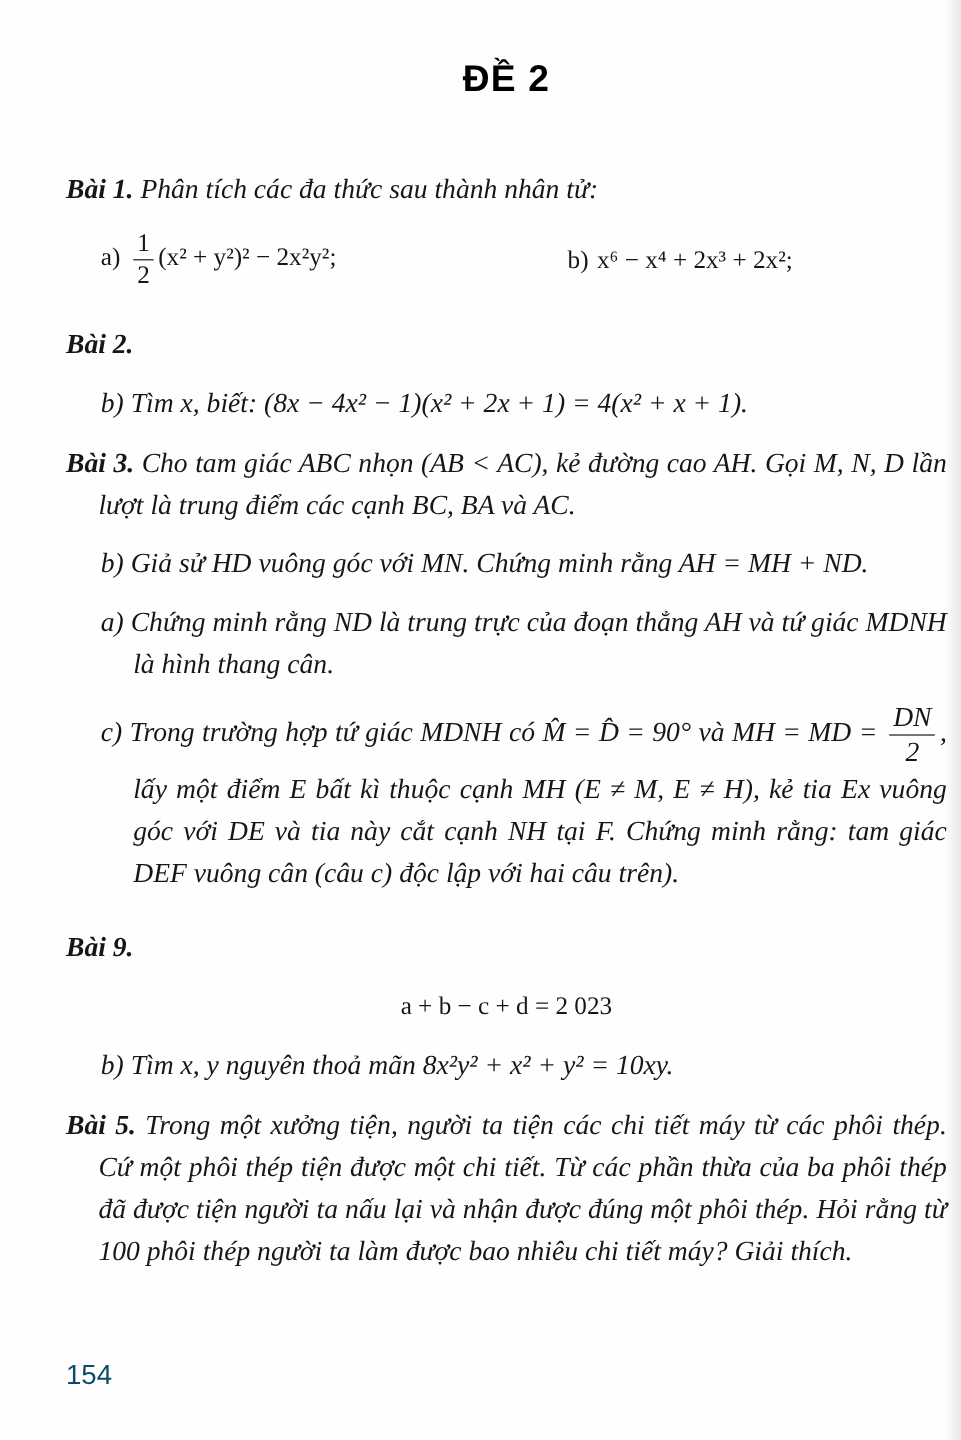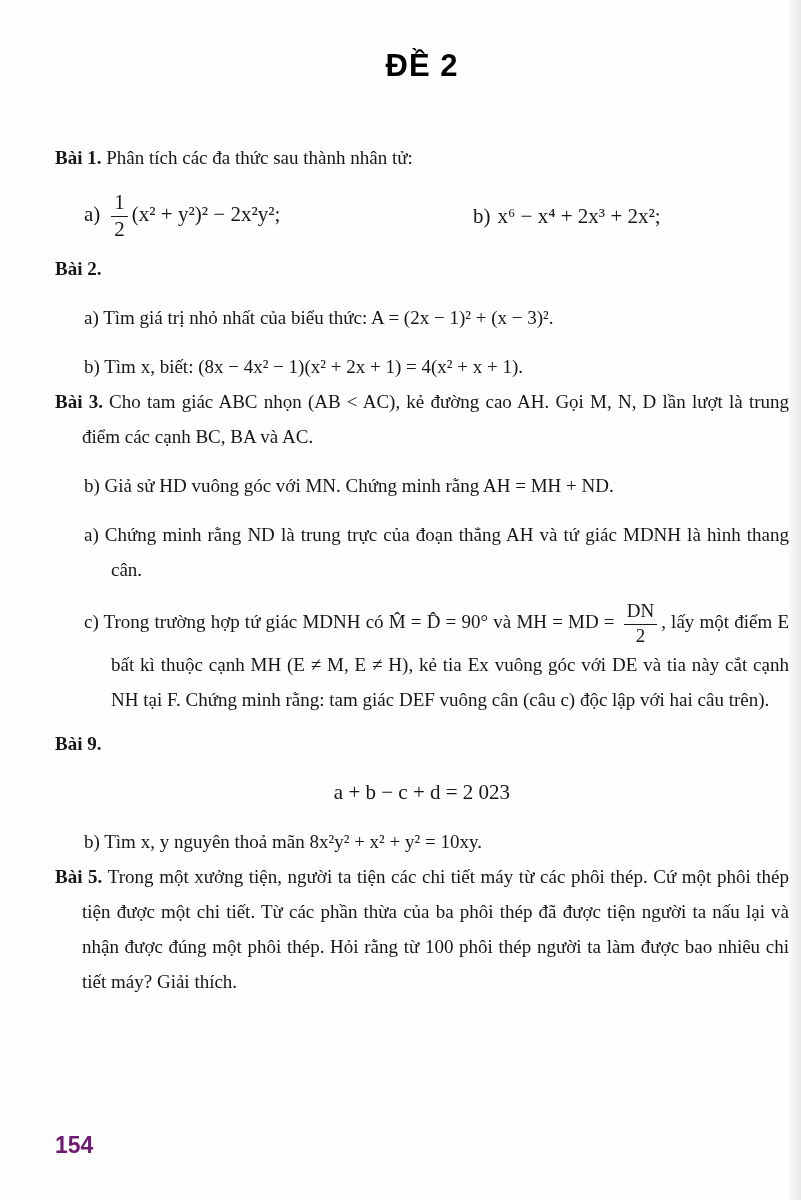--- a/index.html
+++ b/index.html
@@ -22,21 +22,21 @@
   .title {
     margin-top: 48px;
     text-align: center;
     font-family: "Liberation Sans", "DejaVu Sans", sans-serif;
     font-weight: 700;
     font-size: 31px;
     letter-spacing: 1px;
     color: #000;
   }
   p { margin: 0; }
-  .para { font-size: 19px; line-height: 35px; }
+  .para { font-size: 23px; line-height: 35px; font-style: italic; }
   .hang { padding-left: 27px; text-indent: -27px; }
   .item { margin-left: 29px; }
   .justify { text-align: justify; }
   .plabel { font-weight: 700; }
   .plabel::after { content: " "; }
   .ilabel { margin-right: 7px; }
   .row { display: flex; align-items: center; margin-left: 29px; font-size: 21px; }
   .cell-left { width: 389px; }
   .frac {
     display: inline-block;
@@ -46,29 +46,29 @@
     margin: 0 4px;
     text-indent: 0;
   }
   .frac .fnum { display: block; padding: 0 3px 2px; border-bottom: 1.6px solid #1a1a1a; }
   .frac .fden { display: block; padding-top: 1px; }
   .equation { text-align: center; font-size: 21px; line-height: 35px; }
   .followup { margin-left: 56px; }
   .pagenum {
     position: absolute; left: 55px; top: 1132px;
     font-family: "Liberation Sans", "DejaVu Sans", sans-serif;
-    font-weight: 700; font-size: 23px; color: #701a75;
+    font-weight: 400; font-size: 23px; color: #0c4a6e;
   }
   
   .mt-head1 { margin-top: 56px; }
   .mt-row1  { margin-top: 15px; min-height: 52px; }
   .mt-row2  { margin-top: 15px; }
-  .mt-head  { margin-top: 9px; }
+  .mt-head  { margin-top: 27px; }
   .mt-item  { margin-top: 14px; }
-  .mt-para  { }
+  .mt-para  { margin-top: 15px; }
 </style>
 </head>
 <body>
 
 <div class="page">
   <div class="content">
 
     <div class="title">ĐỀ 2</div>
 
     <p class="para hang mt-head1"><span class="plabel">Bài 1.</span><span>Phân tích các đa thức sau thành nhân tử:</span></p>
@@ -77,21 +77,20 @@
       <div class="cell-left">
         <span class="ilabel">a)</span><span class="frac"><span class="fnum">1</span><span class="fden">2</span></span><span>(x² + y²)² − 2x²y²;</span>
       </div>
       <div>
         <span class="ilabel">b)</span><span>x⁶ − x⁴ + 2x³ + 2x²;</span>
       </div>
     </div>
 
 
     <p class="para mt-head"><span class="plabel">Bài 2.</span></p>
-    <p class="para item hang mt-item">a) Tìm giá trị nhỏ nhất của biểu thức: A = (2x − 1)² + (x − 3)².</p>
     <p class="para item hang mt-item">b) Tìm x, biết: (8x − 4x² − 1)(x² + 2x + 1) = 4(x² + x + 1).</p>
 
     <p class="para hang justify mt-para"><span class="plabel">Bài 3.</span><span>Cho tam giác ABC nhọn (AB &lt; AC), kẻ đường cao AH. Gọi M, N, D lần lượt là trung điểm các cạnh BC, BA và AC.</span></p>
     <p class="para item hang mt-item">b) Giả sử HD vuông góc với MN. Chứng minh rằng AH = MH + ND.</p>
     <p class="para item hang justify mt-item">a) Chứng minh rằng ND là trung trực của đoạn thẳng AH và tứ giác MDNH là hình thang cân.</p>
     <p class="para item hang justify mt-item"><span>c) Trong trường hợp tứ giác MDNH có M̂ = D̂ = 90° và MH = MD = </span><span class="frac"><span class="fnum">DN</span><span class="fden">2</span></span><span>, lấy một điểm E bất kì thuộc cạnh MH (E ≠ M, E ≠ H), kẻ tia Ex vuông góc với DE và tia này cắt cạnh NH tại F. Chứng minh rằng: tam giác DEF vuông cân (câu c) độc lập với hai câu trên).</span></p>
 
     <p class="para mt-head"><span class="plabel">Bài 9.</span></p>
     <p class="equation mt-item">a + b − c + d = 2 023</p>
     <p class="para item hang mt-item">b) Tìm x, y nguyên thoả mãn 8x²y² + x² + y² = 10xy.</p>

